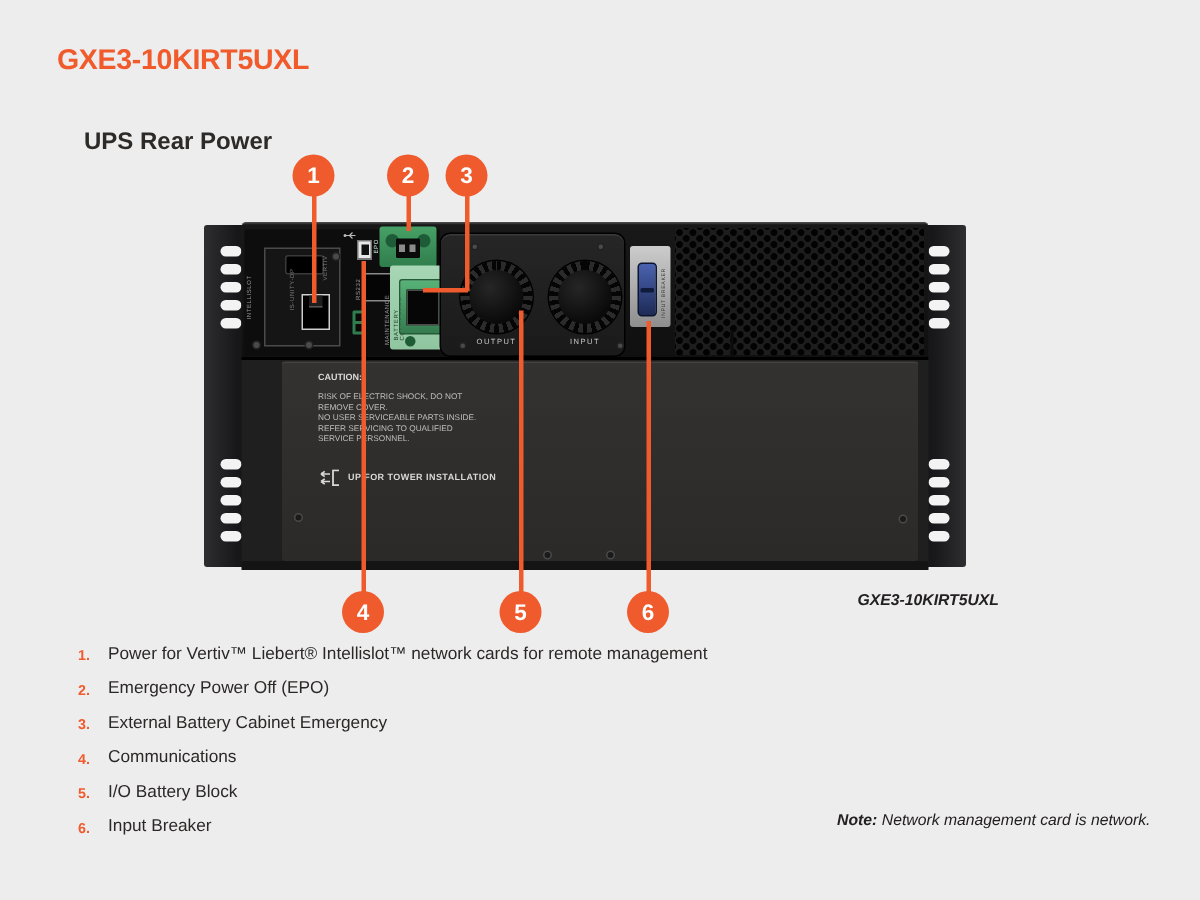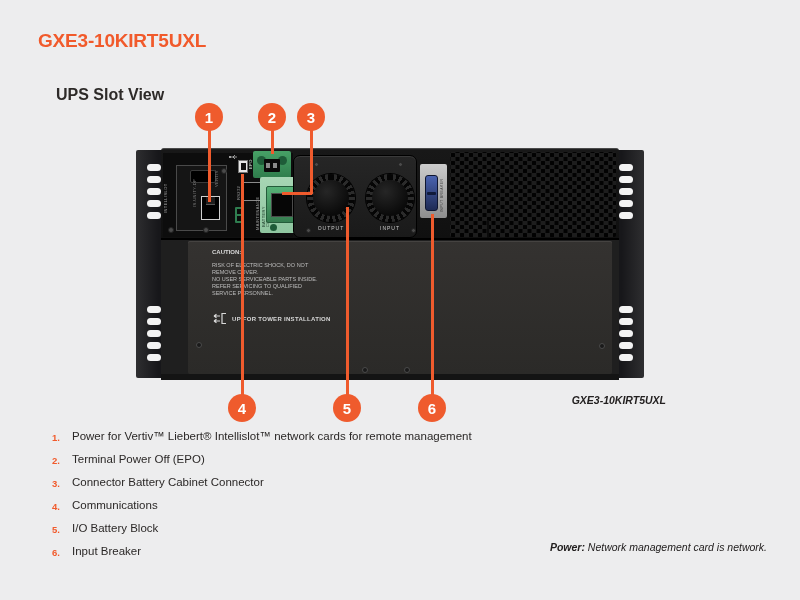--- a/index.html
+++ b/index.html
@@ -127,21 +127,21 @@
 
   .note{position:absolute;right:33px;top:541px;font-size:10.5px;font-style:italic;color:#232020;}
   .note-bold{font-weight:bold;}
 </style>
 </head>
 <body>
 
 <div class="canvas">
 
   <div class="model-title">GXE3-10KIRT5UXL</div>
-  <div class="section-title">UPS Slot View</div>
+  <div class="section-title">UPS Rear Power</div>
 
   <div class="diagram">
 
     <div class="ear ear-left">
       <div class="slot" style="top:14px"></div>
       <div class="slot" style="top:26px"></div>
       <div class="slot" style="top:38px"></div>
       <div class="slot" style="top:50px"></div>
       <div class="slot" style="top:62px"></div>
       <div class="slot" style="top:156px"></div>
@@ -276,38 +276,38 @@
 
   <div class="diagram-caption">GXE3-10KIRT5UXL</div>
 
   <div class="legend">
     <div class="legend-row">
       <span class="legend-num">1.</span>
       <span class="legend-text">Power for Vertiv™ Liebert® Intellislot™ network cards for remote management</span>
     </div>
     <div class="legend-row">
       <span class="legend-num">2.</span>
-      <span class="legend-text">Terminal Power Off (EPO)</span>
+      <span class="legend-text">Emergency Power Off (EPO)</span>
     </div>
     <div class="legend-row">
       <span class="legend-num">3.</span>
-      <span class="legend-text">Connector Battery Cabinet Connector</span>
+      <span class="legend-text">External Battery Cabinet Emergency</span>
     </div>
     <div class="legend-row">
       <span class="legend-num">4.</span>
       <span class="legend-text">Communications</span>
     </div>
     <div class="legend-row">
       <span class="legend-num">5.</span>
       <span class="legend-text">I/O Battery Block</span>
     </div>
     <div class="legend-row">
       <span class="legend-num">6.</span>
       <span class="legend-text">Input Breaker</span>
     </div>
   </div>
 
   <div class="note">
-    <span class="note-bold">Power:</span>
+    <span class="note-bold">Note:</span>
     <span>Network management card is network.</span>
   </div>
 
 </div>
 
 </body></html>

